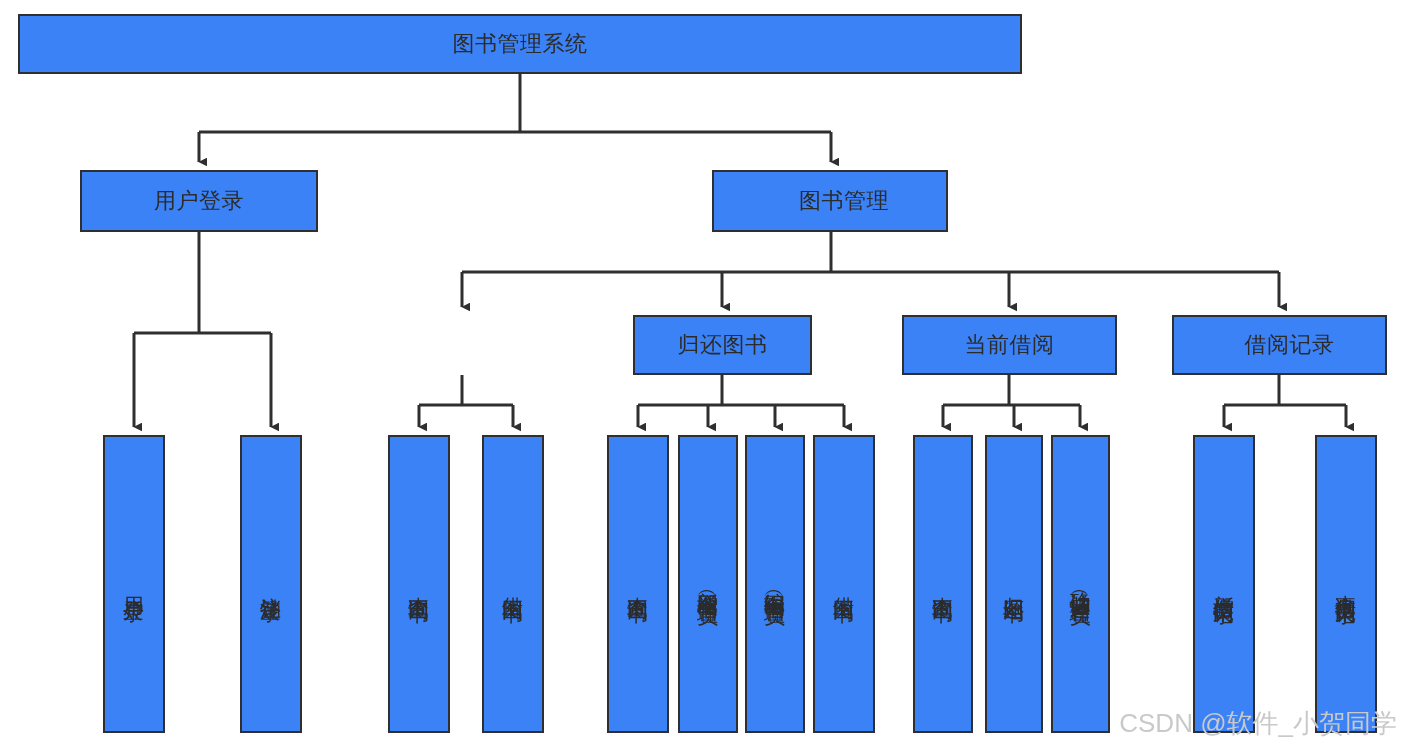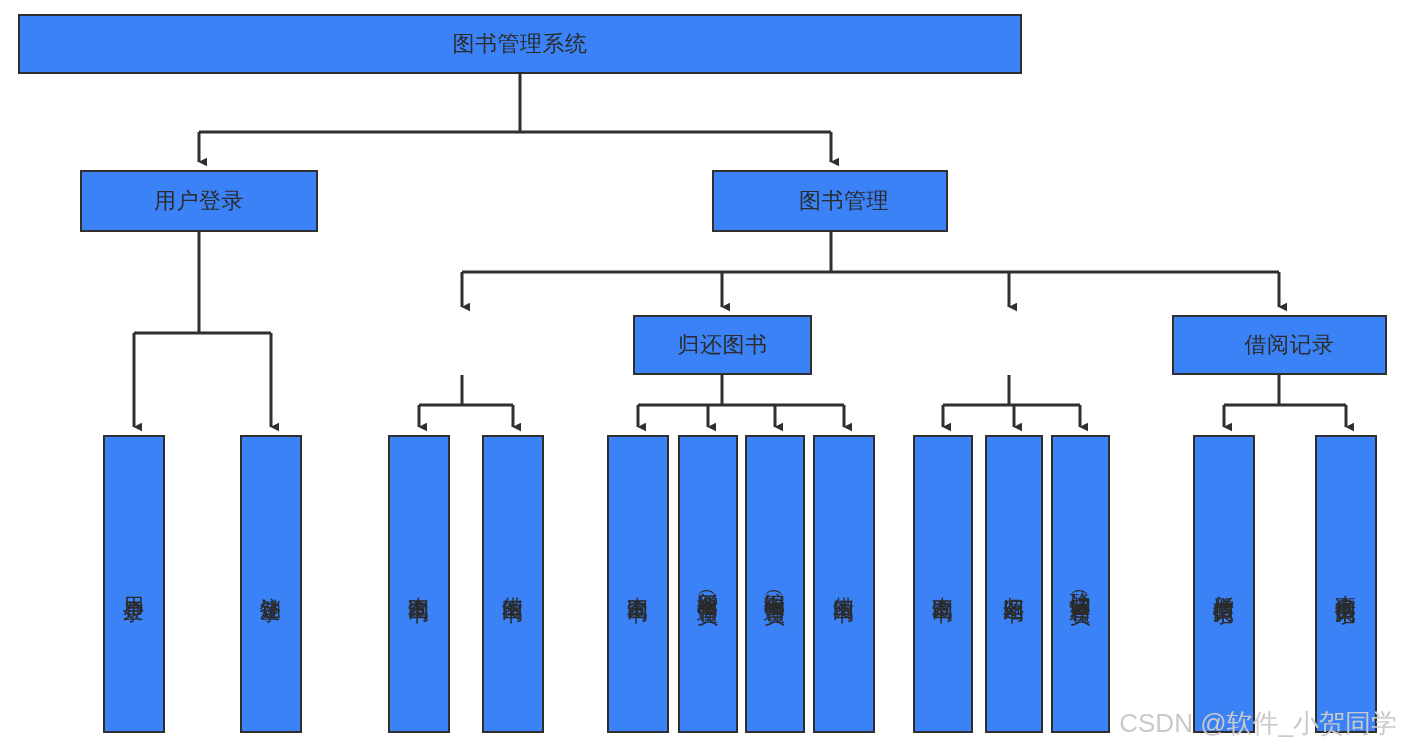--- a/index.html
+++ b/index.html
@@ -129,20 +129,23 @@
   <div class="node-box" id="node-l2-0" style="left: 80px; top: 170px; width: 238px; height: 62px;">
     <span class="node-label">用户登录</span>
   </div>
   <div class="node-box" id="node-l2-1" style="left: 712px; top: 170px; width: 236px; height: 62px; padding-left: 28px;">
     <span class="node-label">图书管理</span>
   </div>
 
   <div class="node-box" id="node-l3-1" style="left: 633px; top: 315px; width: 179px; height: 60px;">
     <span class="node-label">归还图书</span>
   </div>
+  <div class="node-box" id="node-l3-2" style="left: 902px; top: 315px; width: 215px; height: 60px;">
+    <span class="node-label">当前借阅</span>
+  </div>
   <div class="node-box" id="node-l3-3" style="left: 1172px; top: 315px; width: 215px; height: 60px; padding-left: 20px;">
     <span class="node-label">借阅记录</span>
   </div>
 
   <div class="node-box leaf" id="node-leaf-0" style="left: 103px; top: 435px; width: 62px; height: 298px;">
     <span class="node-label">用户登录</span>
   </div>
   <div class="node-box leaf" id="node-leaf-1" style="left: 240px; top: 435px; width: 62px; height: 298px;">
     <span class="node-label">注销登录</span>
   </div>

